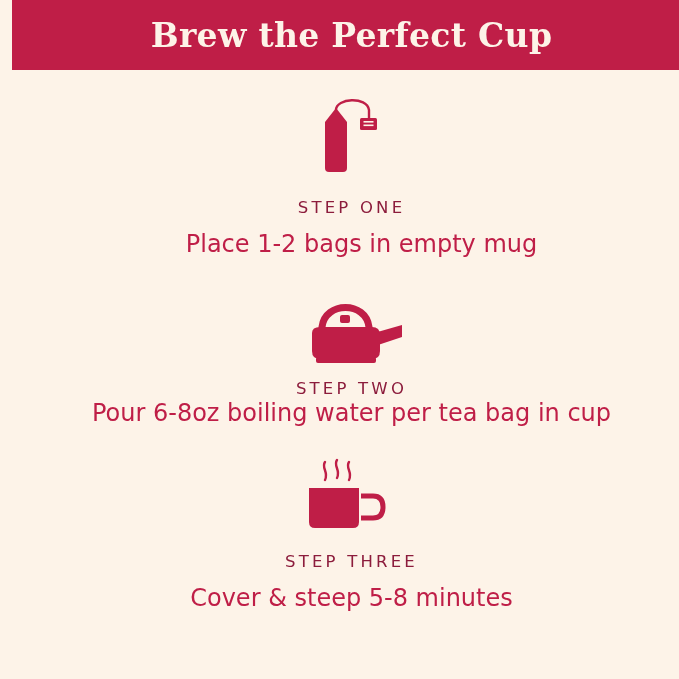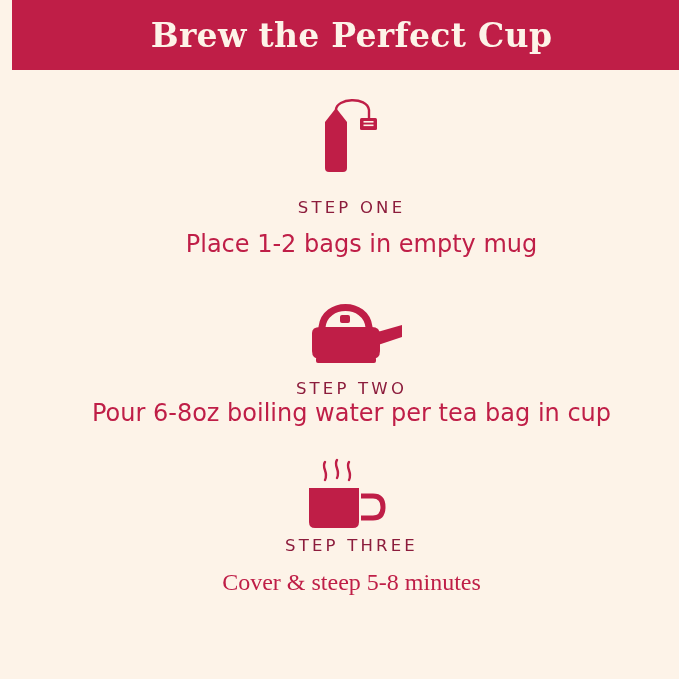--- a/index.html
+++ b/index.html
@@ -77,22 +77,22 @@
   
   .step-one .step-icon { height: 90px; margin-top: 22px; }
   .step-one .step-label { margin-top: 16px; }
   .step-one .step-desc { margin-top: 12px; margin-left: 20px; }
 
   .step-two .step-icon { height: 80px; margin-top: 33px; }
   .step-two .step-label { margin-top: 6px; }
   .step-two .step-desc { margin-top: 0; }
 
   .step-three .step-icon { height: 78px; margin-top: 30px; }
-  .step-three .step-label { }
-  .step-three .step-desc { margin-top: 12px; font-family: Liberation Serif, serif; }
+  .step-three .step-label { margin-top: 16px; }
+  .step-three .step-desc { margin-top: 12px; }
 </style>
 </head>
 <body>
 
 <div class="page">
 
   <div class="header-band">
     <div class="header-title">Brew the Perfect Cup</div>
   </div>
 

